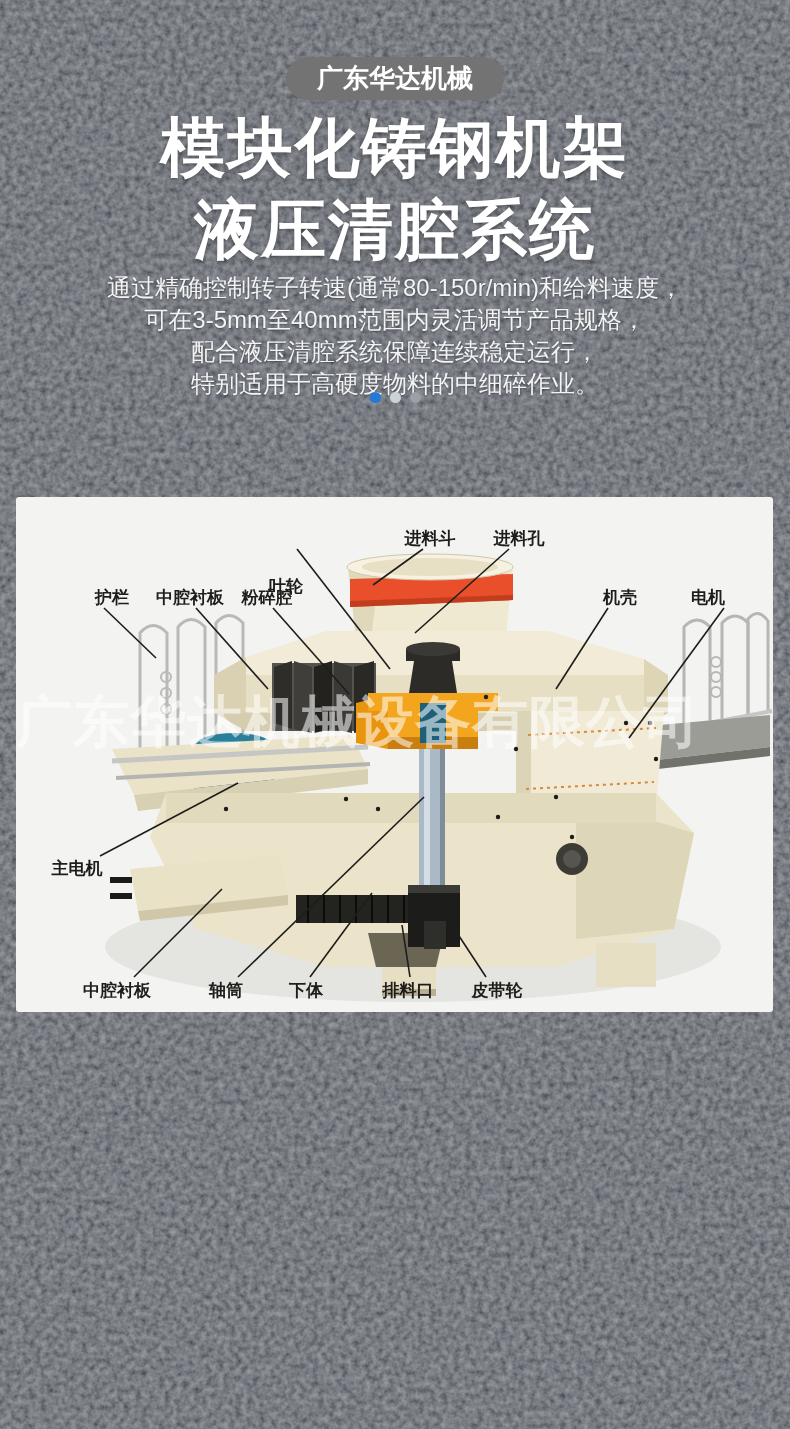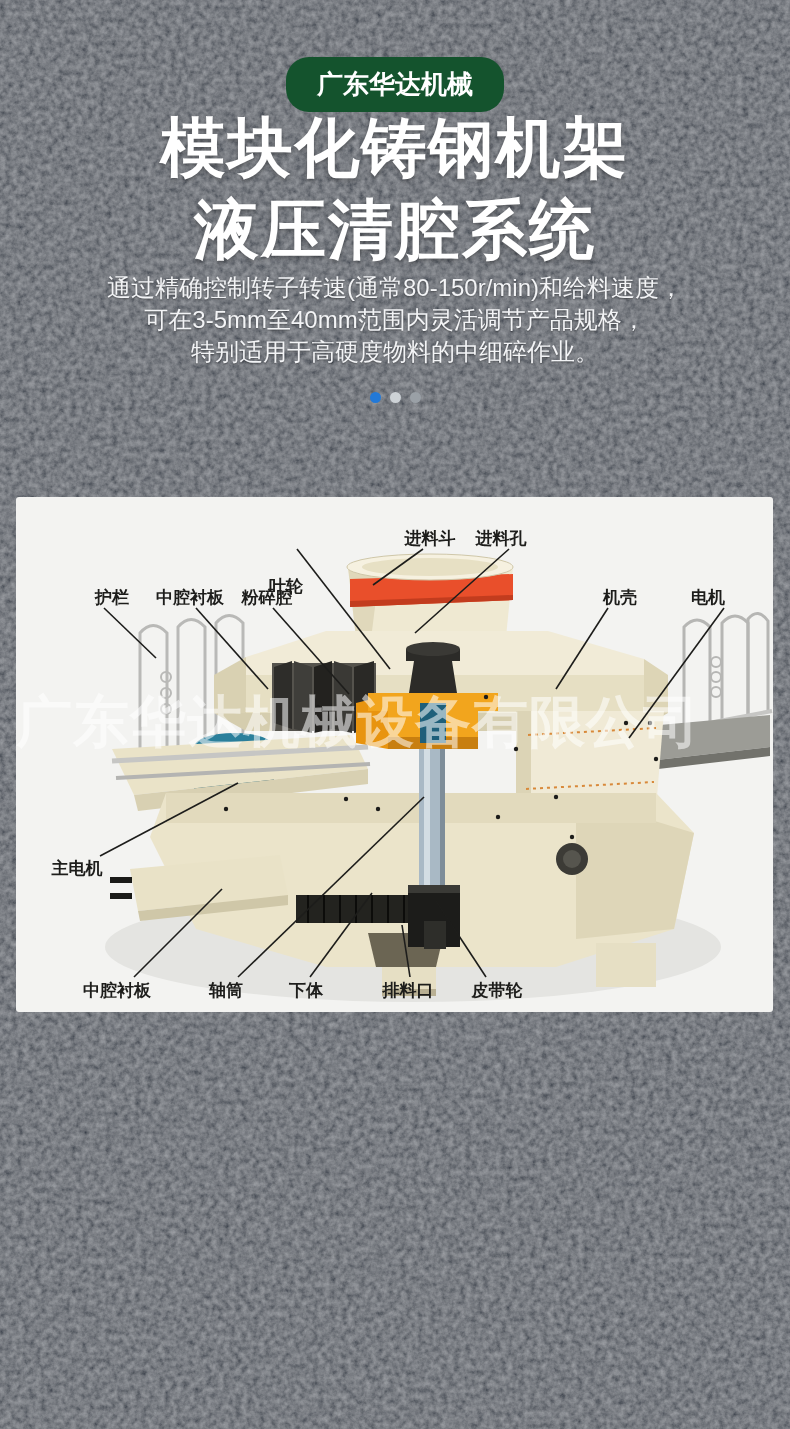--- a/index.html
+++ b/index.html
@@ -1,22 +1,22 @@
 <!DOCTYPE html>
 <html><head>
 <meta charset="utf-8">
 <style>
   html,body{margin:0;padding:0;background:#14161b;}
   #stage{position:relative;width:790px;height:1429px;overflow:hidden;
          font-family:"Liberation Sans","DejaVu Sans",sans-serif;background:#262b33;}
   #bg-texture{position:absolute;left:0;top:0;z-index:0;}
   
   .badge{position:absolute;top:57px;left:50%;transform:translateX(-50%);
-         background:#14532d;color:#fff;font-size:26px;font-weight:bold;
-         padding:10px 31px;border-radius:23px;z-index:3;white-space:nowrap;}
+         background:#737373;color:#fff;font-size:26px;font-weight:bold;
+         padding:4px 31px;border-radius:23px;z-index:3;white-space:nowrap;}
   .title-line{position:absolute;width:100%;text-align:center;color:#ffffff;
          font-size:65px;font-weight:bold;letter-spacing:2px;z-index:3;
          text-shadow:0 2px 4px rgba(0,0,0,.35);white-space:nowrap;}
   #title1{top:104px;} #title2{top:186px;}
   .desc{position:absolute;top:272px;width:100%;text-align:center;z-index:3;
         color:#f3f4f6;font-size:24px;font-weight:500;line-height:32px;
         text-shadow:0 1px 2px rgba(0,0,0,.4);}
   .dots{position:absolute;top:392px;width:100%;display:flex;z-index:3;
         justify-content:center;gap:9px;}
   .dot{width:11px;height:11px;border-radius:50%;display:inline-block;cursor:pointer;}
@@ -44,20 +44,21 @@
     <rect width="790" height="1429" filter="url(#grit)"></rect>
     <rect width="790" height="1429" fill="#1c2028" opacity="0.25"></rect>
   </svg>
 
   <div class="badge">广东华达机械</div>
   <div class="title-line" id="title2">液压清腔系统</div>
   <div class="title-line" id="title1">模块化铸钢机架</div>
   <div class="desc">
     <div>通过精确控制转子转速(通常80-150r/min)和给料速度，</div>
     <div>可在3-5mm至40mm范围内灵活调节产品规格，</div>
+    <div>配合液压清腔系统保障连续稳定运行，</div>
     <div>特别适用于高硬度物料的中细碎作业。</div>
   </div>
   <div class="dots" id="dots">
       <span class="dot" style="background: rgb(34, 121, 216);"></span>
       <span class="dot" style="background: rgb(205, 210, 214);"></span>
       <span class="dot" style="background: rgb(154, 160, 166);"></span>
     </div>
 
   <div id="panel">
 
@@ -243,21 +244,21 @@
         <line x1="84" y1="359" x2="222" y2="286" stroke="#1d1d1b" stroke-width="1.6"></line>
         <line x1="118" y1="480" x2="206" y2="392" stroke="#1d1d1b" stroke-width="1.6"></line>
         <line x1="222" y1="480" x2="408" y2="300" stroke="#1d1d1b" stroke-width="1.6"></line>
         <line x1="294" y1="480" x2="356" y2="396" stroke="#1d1d1b" stroke-width="1.6"></line>
         <line x1="394" y1="480" x2="386" y2="428" stroke="#1d1d1b" stroke-width="1.6"></line>
         <line x1="470" y1="480" x2="420" y2="404" stroke="#1d1d1b" stroke-width="1.6"></line>
       </svg>
 
   <div class="part-label" style="left: 270px; top: 41px; margin-top: 48px;">叶轮</div>
       <div class="part-label" style="left: 414px; top: 41px;">进料斗</div>
-      <div class="part-label" style="left: 485px; top: 41px; text-align: center;">进料孔</div>
+      <div class="part-label" style="left: 503px; top: 41px; text-align: center;">进料孔</div>
       <div class="part-label" style="left: 96px; top: 100px;">护栏</div>
       <div class="part-label" style="left: 174px; top: 100px;">中腔衬板</div>
       <div class="part-label" style="left: 251px; top: 100px;">粉碎腔</div>
       <div class="part-label" style="left: 604px; top: 100px;">机壳</div>
       <div class="part-label" style="left: 692px; top: 100px;">电机</div>
       <div class="part-label" style="left: 61px; top: 371px;">主电机</div>
       <div class="part-label" style="left: 101px; top: 493px;">中腔衬板</div>
       <div class="part-label" style="left: 210px; top: 493px;">轴筒</div>
       <div class="part-label" style="left: 290px; top: 493px;">下体</div>
       <div class="part-label" style="left: 392px; top: 493px; font-family: Liberation Mono, monospace;">排料口</div>

